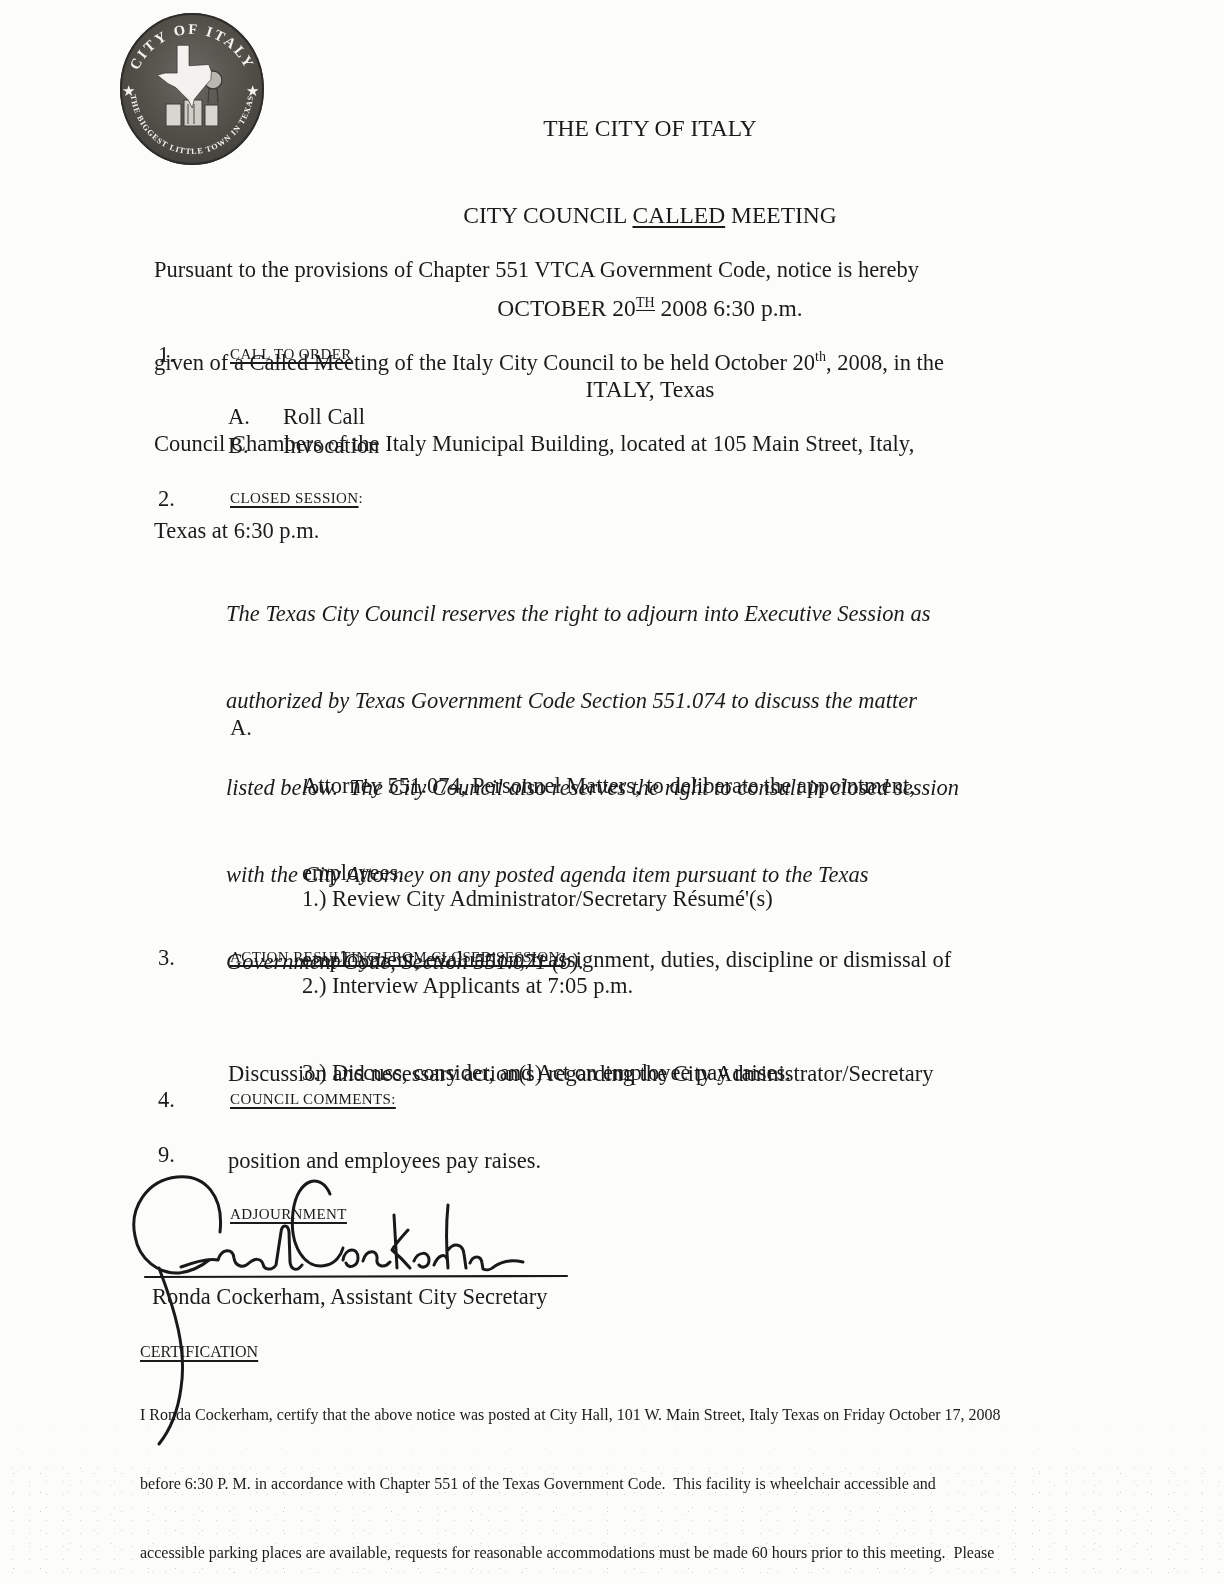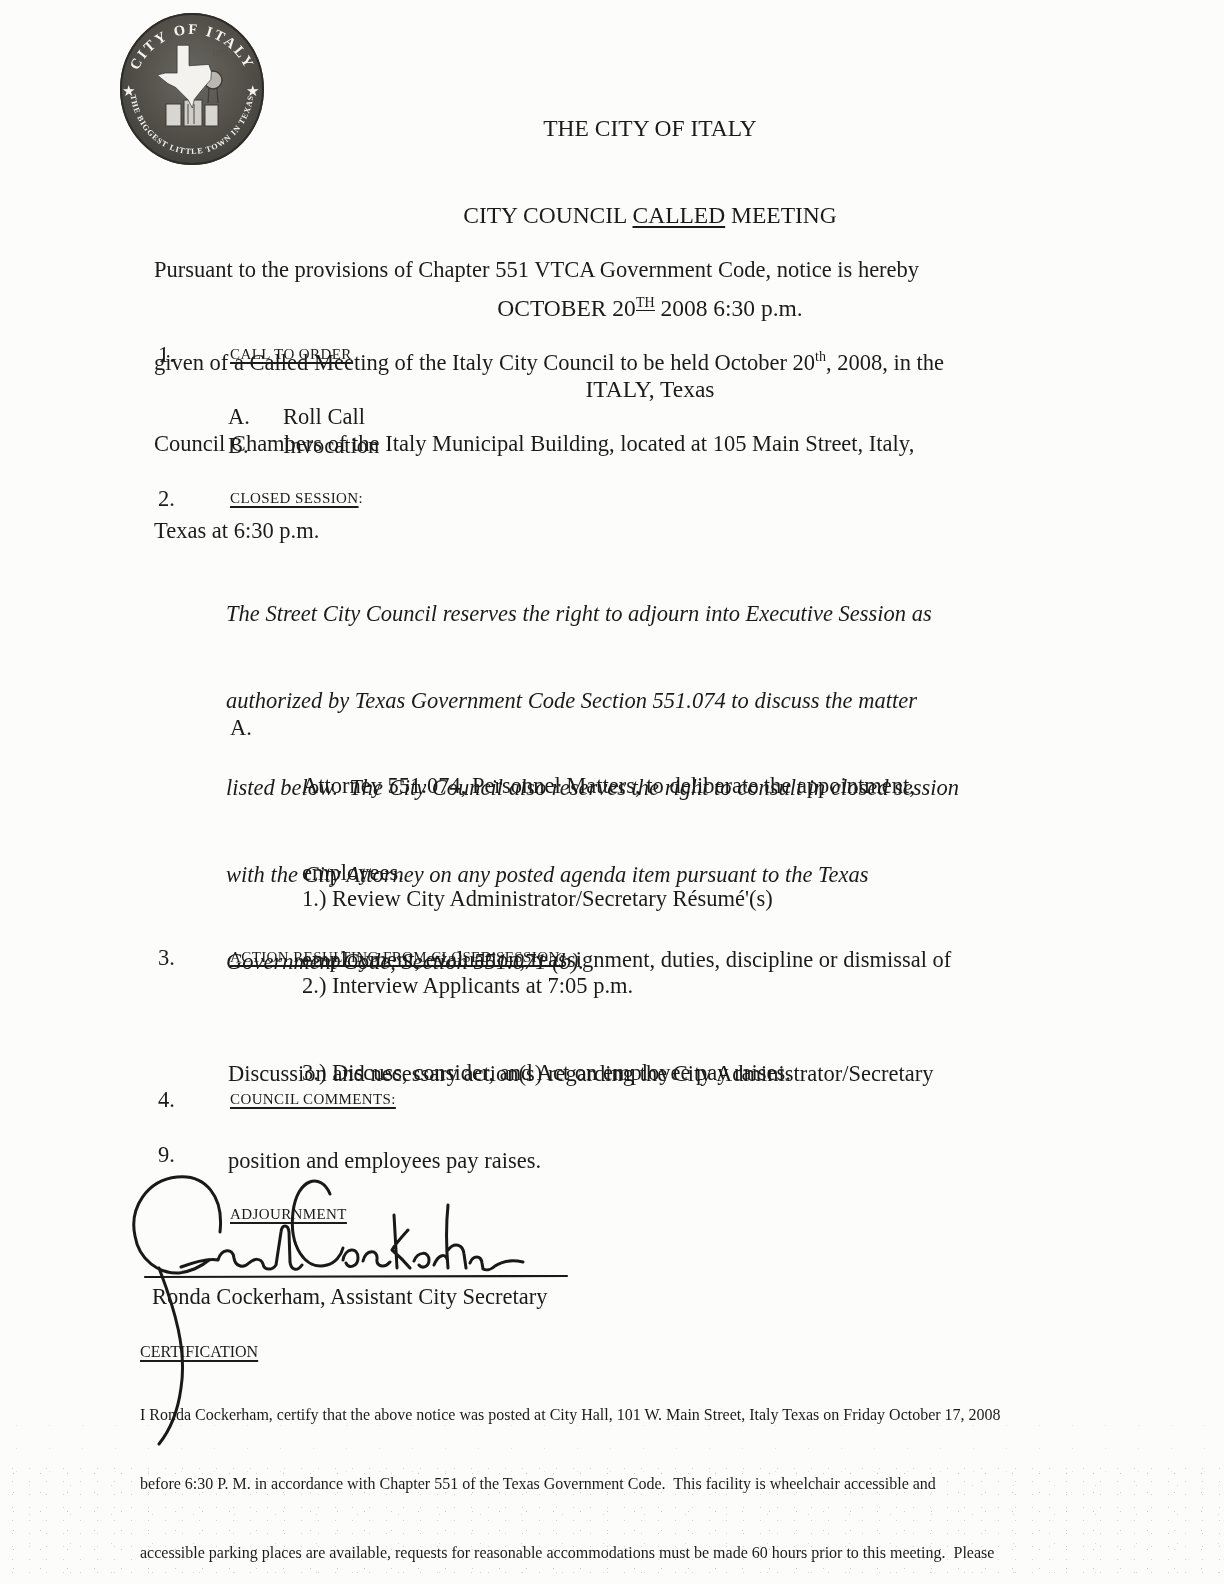--- a/index.html
+++ b/index.html
@@ -105,21 +105,21 @@
 
   <div class="abs txt" style="left:228px;top:402px;">A.</div>
   <div class="abs txt" style="left:283px;top:402px;">Roll Call</div>
   <div class="abs txt" style="left:228px;top:431px;">B.</div>
   <div class="abs txt" style="left:283px;top:431px;text-align:center;">Invocation</div>
 
   <div class="abs txt" style="left:158px;top:484px;">2.</div>
   <div class="abs heading" style="left:230px;top:484px;"><span class="u">CLOSED SESSION</span><span>:</span></div>
 
   <div class="abs txt it" style="left:226px;top:541px;">
-    <div class="line">The Street City Council reserves the right to adjourn into Executive Session as</div>
+    <div class="line">The Texas City Council reserves the right to adjourn into Executive Session as</div>
     <div class="line">authorized by Texas Government Code Section 551.074 to discuss the matter</div>
     <div class="line">listed below.  The City Council also reserves the right to consult in closed session</div>
     <div class="line">with the City Attorney on any posted agenda item pursuant to the Texas</div>
     <div class="line">Government Code, Section 551.071 (b).</div>
   </div>
 
   <div class="abs txt" style="left:230px;top:713px;">A.</div>
   <div class="abs txt" style="left:302px;top:713px;">
     <div class="line">Attorney 551.074, Personnel Matters, to deliberate the appointment,</div>
     <div class="line">employees.</div>

